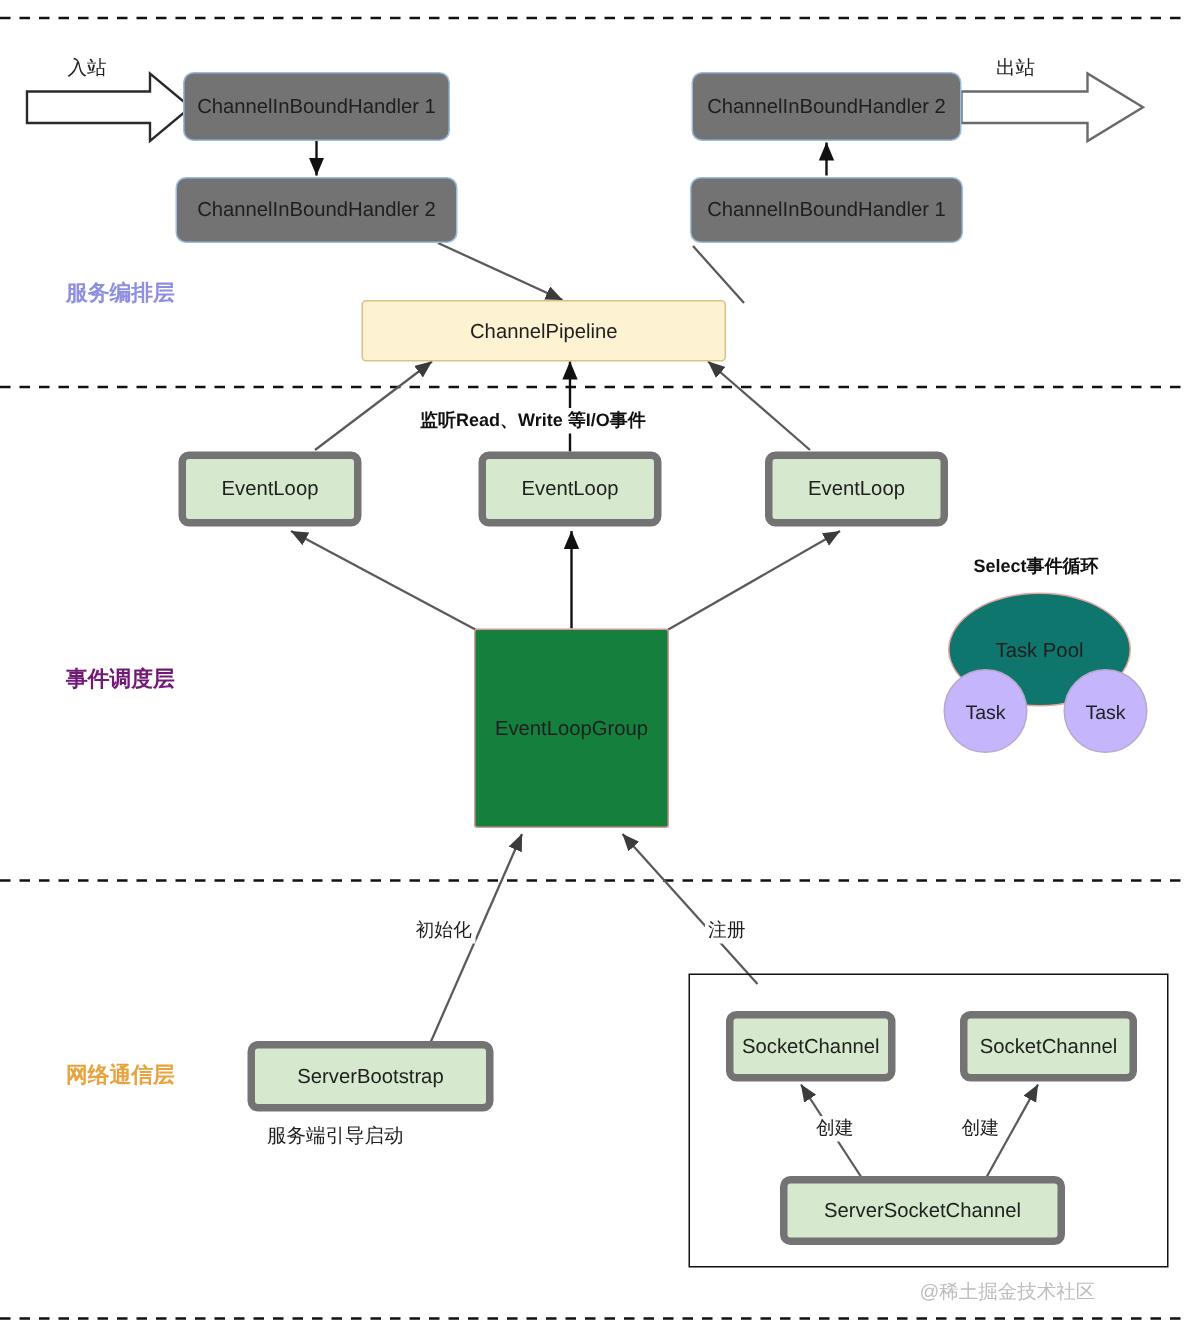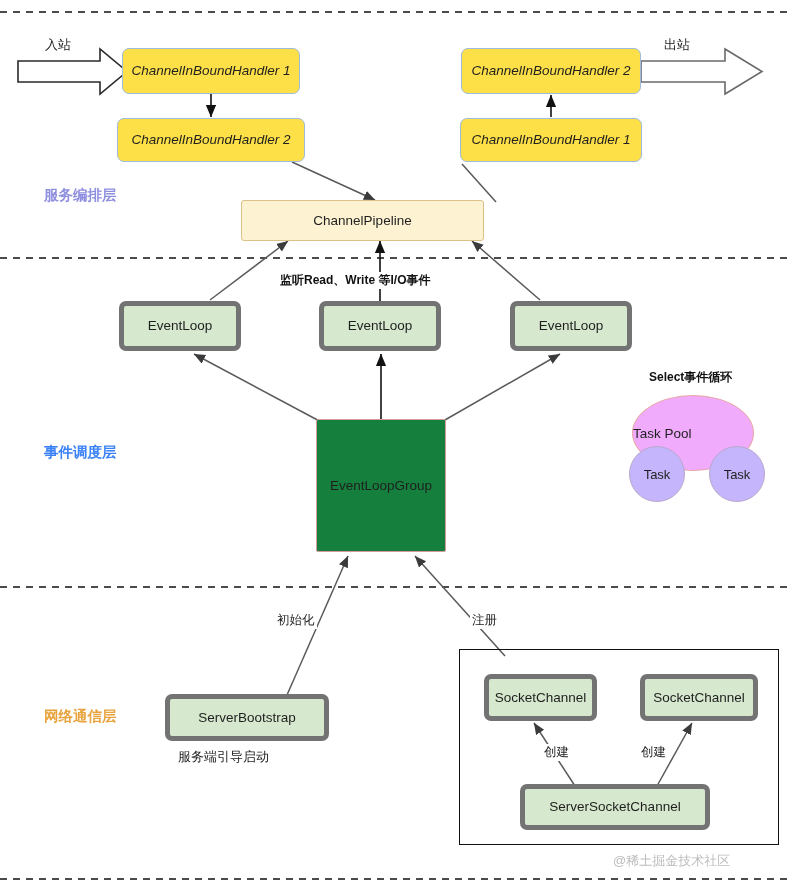--- a/index.html
+++ b/index.html
@@ -11,29 +11,29 @@
   #stage{position:absolute;inset:0;width:792px;height:892px;}
   svg.layer{position:absolute;left:0;top:0;width:792px;height:892px;pointer-events:none;}
 
   .node{
     position:absolute;box-sizing:border-box;
     display:flex;align-items:center;justify-content:center;
     text-align:center;line-height:1.15;
     font-size:13.5px;color:#1f1f1f;
     border-radius:7px;
   }
-  .n-blue{background:#fde047;border:1px solid #9dbbdc;font-style:italic;}
+  .n-blue{background:#737373;border:1px solid #9dbbdc;}
   .n-green{background:#d6e8cd;border:5px solid #737373;}
   .n-yellow{background:#fdf2d2;border:1px solid #dbc08a;border-radius:3px;}
   .n-pink-sq{background:#15803d;border:1px solid #d79a9a;border-radius:2px;}
 
   .ellipse{
     position:absolute;box-sizing:border-box;
-    display:flex;align-items:center;
-    background:#f0abfc;border:1px solid #e8a6a2;border-radius:50%;
+    display:flex;align-items:center;justify-content:center;
+    background:#0f766e;border:1px solid #e8a6a2;border-radius:50%;
     font-size:13.5px;color:#1f1f1f;
   }
   .circle{
     position:absolute;box-sizing:border-box;
     display:flex;align-items:center;justify-content:center;
     background:#c4b5fd;border:1px solid #b9a8cc;border-radius:50%;
     font-size:13px;color:#1f1f1f;
   }
 
   .layer-label{
@@ -102,21 +102,21 @@
 
     <line x1="287" y1="695" x2="348" y2="556" stroke="#5a5a5a" stroke-width="1.5" marker-end="url(#ah)"></line>
 
     <line x1="505" y1="656" x2="415" y2="556" stroke="#5a5a5a" stroke-width="1.5" marker-end="url(#ah)"></line>
 
     <line x1="575" y1="786" x2="534" y2="723" stroke="#5a5a5a" stroke-width="1.5" marker-end="url(#ah)"></line>
     <line x1="657" y1="786" x2="692" y2="723" stroke="#5a5a5a" stroke-width="1.5" marker-end="url(#ah)"></line>
   </svg>
 
   <div class="layer-label" style="left:44px;top:186px;color:#8f8fe0;">服务编排层</div>
-  <div class="layer-label" style="left:44px;top:443px;color:#3b82f6;">事件调度层</div>
+  <div class="layer-label" style="left:44px;top:443px;color:#701a75;">事件调度层</div>
   <div class="layer-label" style="left:44px;top:707px;color:#e8a33d;">网络通信层</div>
 
   <div class="caption" style="left:45px;top:36px;">入站</div>
   <div class="caption" style="left:664px;top:36px;">出站</div>
 
   <div class="node n-blue" style="left:122px;top:48px;width:178px;height:46px;">
     <span>ChannelInBoundHandler 1</span>
   </div>
   <div class="node n-blue" style="left:117px;top:118px;width:188px;height:44px;">
     <span>ChannelInBoundHandler 2</span>

